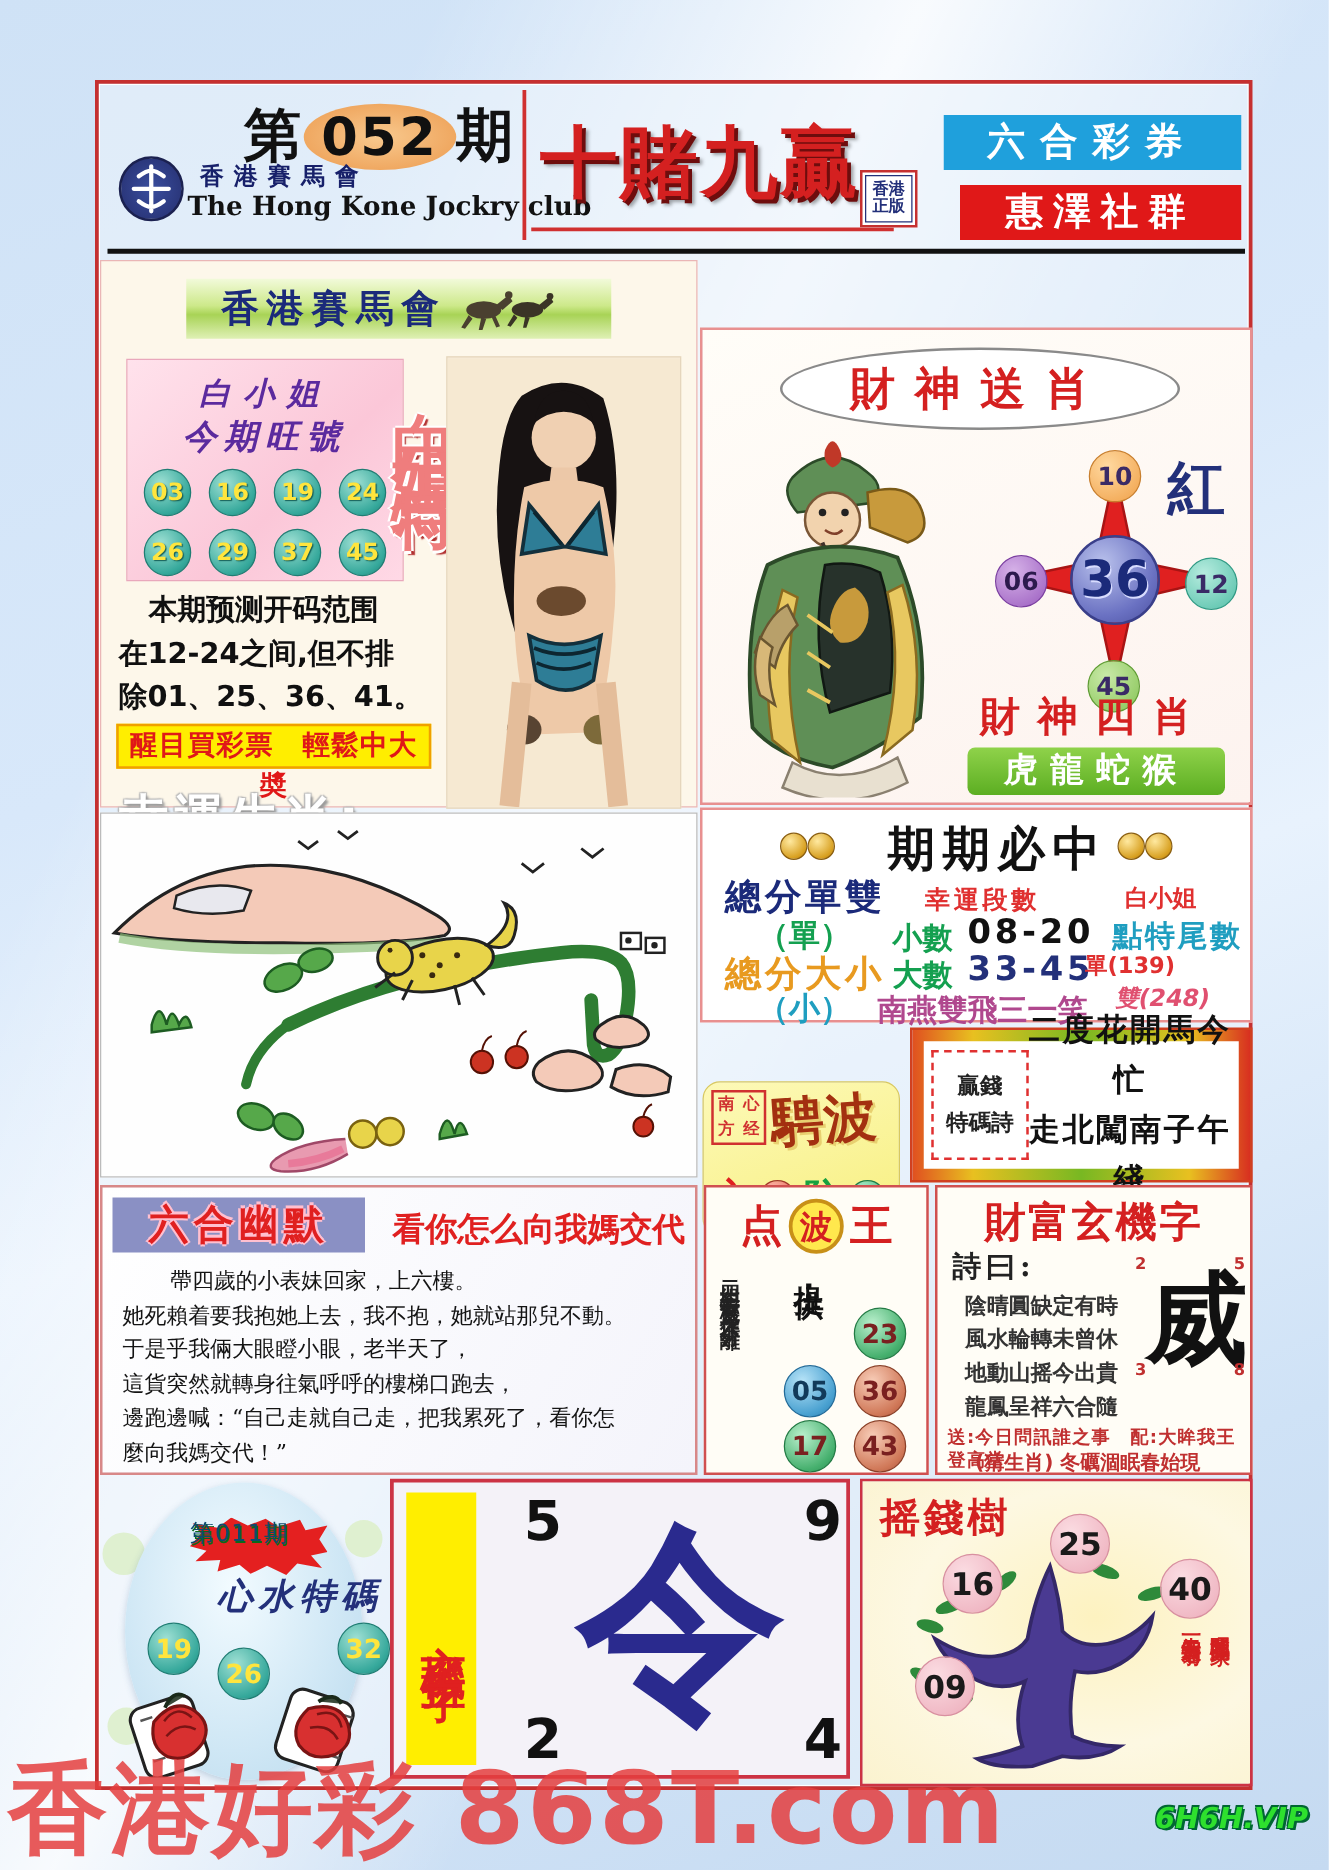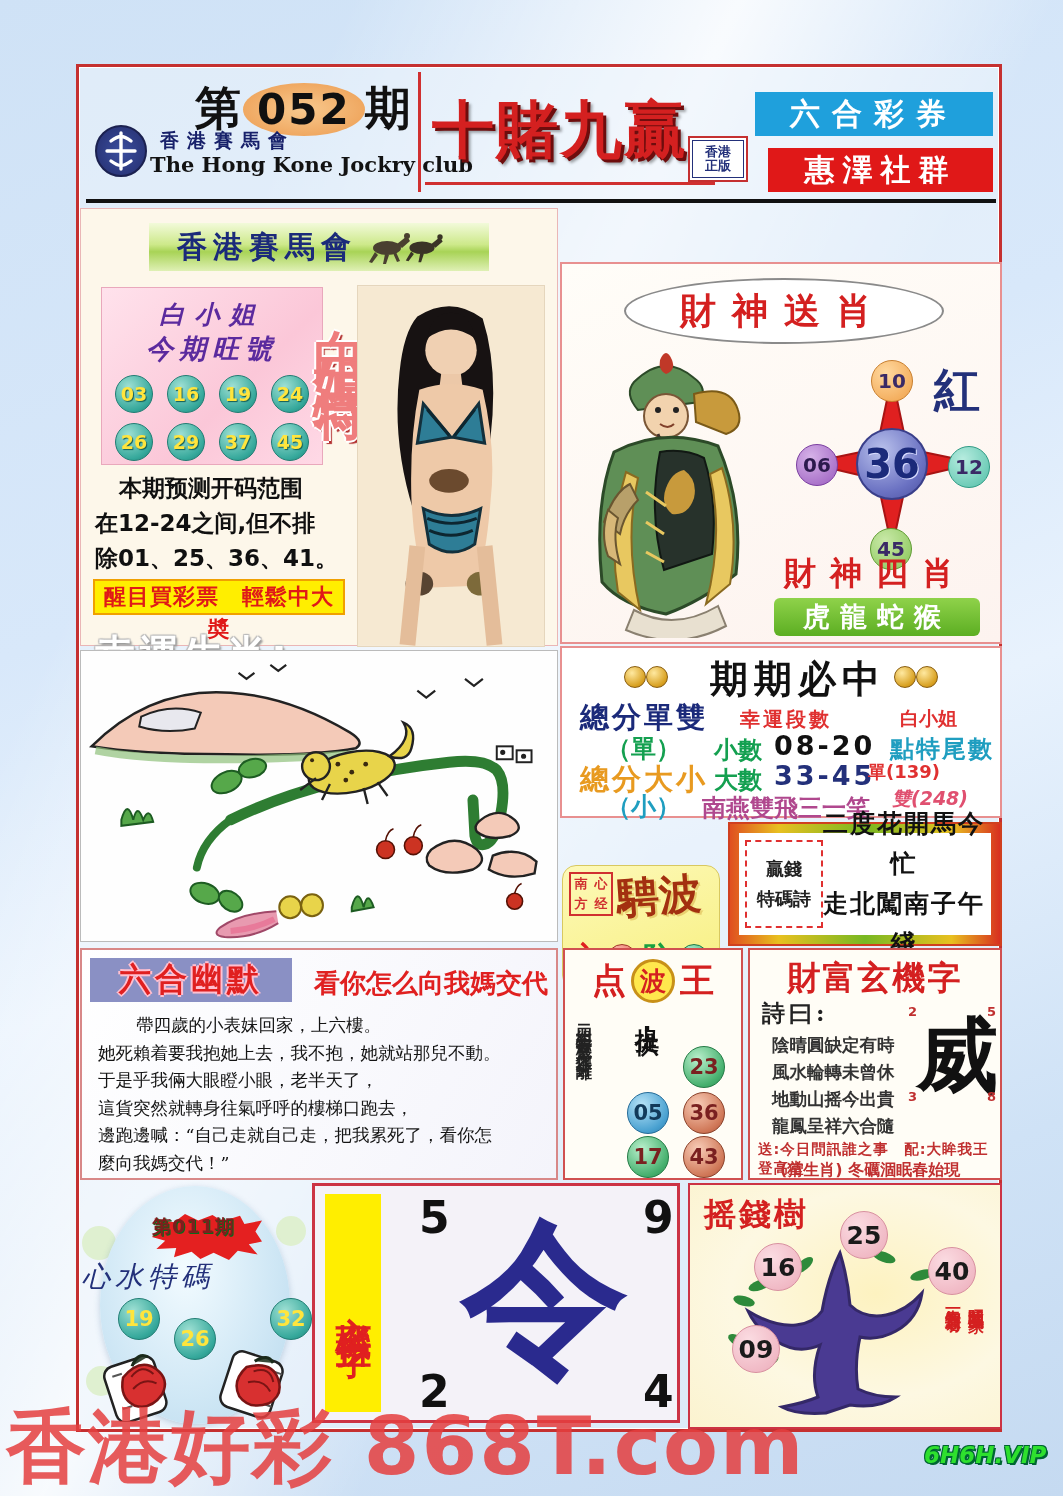--- a/index.html
+++ b/index.html
@@ -25,21 +25,21 @@
   }
   .hdr-logo { left: 95px; top: 125px; width: 52px; height: 52px; border-radius: 50%;
     background: radial-gradient(#3a4e9e, #252e6e); border: 2px solid #1b2150; }
   .hdr-logo svg { width: 100%; height: 100%; }
   .hdr-club-cn { left: 160px; top: 128px; font-size: 19px; font-weight: 700; color: #17206a; letter-spacing: 8px; }
   .hdr-club-en { left: 150px; top: 152px; font-size: 21px; font-weight: 700; color: #121212; font-family: "DejaVu Serif", serif; }
   .hdr-div { left: 418px; top: 72px; width: 3px; height: 120px; background: #d03030; }
   .hdr-mast { left: 432px; top: 88px; font-size: 62px; font-weight: 900; color: #d42020;
     text-shadow: 3px 3px 0 #6e0d0d, 5px 5px 3px rgba(0,0,0,.35); letter-spacing: 2px; }
   .hdr-mast-rule { left: 425px; top: 182px; width: 290px; height: 3px; background: #d03030; }
-  .hdr-edition { left: 688px; top: 136px; width: 60px; height: 46px; border: 2px solid #c53030; outline: 1px solid #23307a;
+  .hdr-edition { left: 688px; top: 136px; width: 46px; height: 46px; border: 2px solid #c53030; outline: 1px solid #23307a;
     outline-offset: -5px; display: flex; flex-direction: column; align-items: center; justify-content: center;
     font-size: 13px; font-weight: 800; color: #23307a; line-height: 14px; background: #fff; }
   .hdr-tag-blue { left: 755px; top: 92px; width: 238px; height: 44px; background: #1fa0dc;
     color: #fff; font-size: 30px; font-weight: 900; letter-spacing: 12px; text-align: center; line-height: 44px; }
   .hdr-tag-red { left: 768px; top: 148px; width: 225px; height: 44px; background: #e01818;
     color: #fff; font-size: 30px; font-weight: 900; letter-spacing: 8px; text-align: center; line-height: 44px; }
   .hdr-black-rule { left: 86px; top: 199px; width: 910px; height: 4px; background: #111; }
 
   
   .p-girl { left: 80px; top: 208px; width: 478px; height: 438px; background: #fdf7ea; border: 1px solid #eab6b6; }
@@ -186,23 +186,23 @@
   .ww-f2 { left: 30px; top: 210px; font-size: 16px; font-weight: 800; color: #c03030; text-align: right; }
 
   
   .p-oval { left: 82px; top: 1186px; width: 224px; height: 238px; }
   .ov-leaf { position: absolute; border-radius: 50%; background: #dff0d0; }
   .ov-main { position: absolute; left: 18px; top: 0; width: 190px; height: 238px; border-radius: 50%;
     background: radial-gradient(ellipse at 45% 35%, #f2fbff, #cfe7f5 60%, #b8d8ec); box-shadow: 0 2px 6px rgba(80,120,160,.3); }
   .ov-badge { position: absolute; left: 40px; top: 16px; width: 150px; height: 52px; }
   .burst { position: absolute; left: 18px; top: 2px; width: 110px; height: 46px; background: #e42020;
     clip-path: polygon(0% 50%, 8% 28%, 2% 10%, 20% 18%, 30% 0%, 42% 14%, 55% 2%, 64% 16%, 80% 4%, 84% 22%, 100% 14%, 94% 38%, 100% 60%, 88% 66%, 96% 88%, 78% 80%, 70% 100%, 56% 84%, 44% 98%, 36% 82%, 20% 94%, 22% 74%, 4% 76%, 12% 58%); }
-  .ov-badge span { position: absolute; left: 30px; top: 12px; font-size: 19px; font-weight: 700; color: #7f1d1d;
+  .ov-badge span { position: absolute; left: 30px; top: 12px; font-size: 19px; font-weight: 400; color: #0c4a6e;
     text-shadow: 1px 1px 0 #0a6a1a; letter-spacing: 1px; }
-  .ov-title { position: absolute; left: 0; top: 72px; width: 100%; text-align: left; font-size: 28px; font-weight: 400;
+  .ov-title { position: absolute; left: 0; top: 72px; width: 100%; text-align: right; font-size: 28px; font-weight: 700;
     color: #23307a; letter-spacing: 5px; font-style: italic; font-family: "DejaVu Serif", serif; }
   .ov-ball { position: absolute; width: 42px; height: 42px; border-radius: 50%;
     background: radial-gradient(circle at 35% 30%, #9fe0d4, #35a89b 70%, #1f7d73); border: 1px solid #1f7d73;
     color: #ffe53d; font-weight: 900; font-size: 21px; display: flex; align-items: center; justify-content: center; }
   .ov-b0 { left: 36px; top: 112px; } .ov-b1 { left: 92px; top: 132px; } .ov-b2 { left: 148px; top: 112px; margin-left: 40px; }
   .ov-fists { position: absolute; left: 8px; top: 158px; width: 208px; height: 78px; }
   .ov-fists svg { width: 100%; height: 100%; }
 
   
   .p-zz { left: 312px; top: 1183px; width: 368px; height: 240px; background: #f4f2f8; border: 3px solid #cc3344; }

